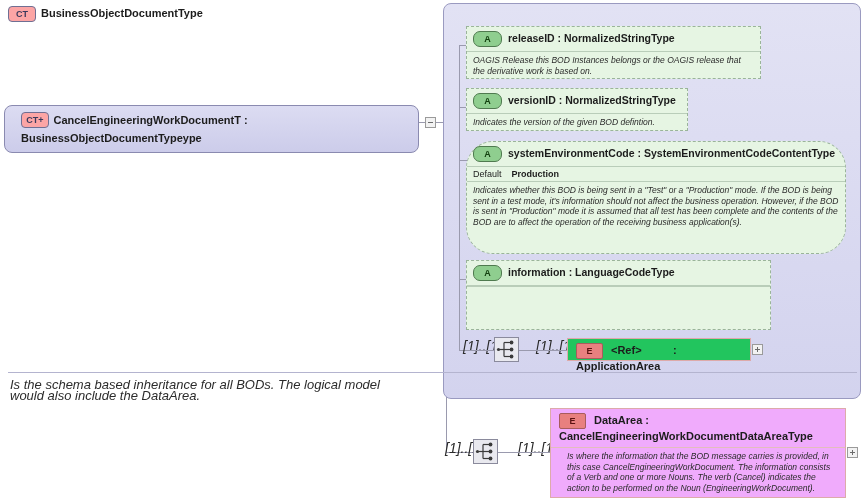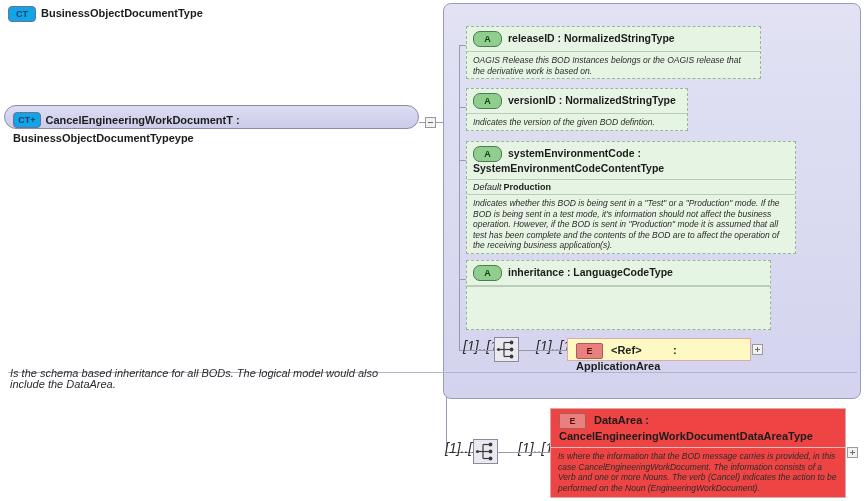--- a/index.html
+++ b/index.html
@@ -19,21 +19,21 @@
     border:1px solid #7a7a9a;
     border-radius:3px;
     font-size:9px;
     font-weight:bold;
     line-height:12px;
     text-align:center;
     vertical-align:middle;
     font-family:"Liberation Sans", sans-serif;
   }
   .ct-icon{
-    background:#0ea5e9;
+    background:#fca5a5;
     color:#3a3a5c;
     border-color:#6f6f93;
     min-width:20px;padding:1px 3px;
     border-radius:4px;
   }
   .a-icon{
     background:#8fce8f;
     color:#12400f;
     border:1px solid #4f7a4f;
     border-radius:7px;
@@ -77,26 +77,26 @@
     position:absolute;
     font-style:italic;
     font-size:14px;
     color:#2a2a2a;
     white-space:nowrap;
     font-family:"Liberation Sans", sans-serif;
   }
 
   
   .root-box{
-    position:absolute;left:4px;top:105px;width:415px;height:24px;
+    position:absolute;left:4px;top:105px;width:415px;height:48px;
     background:linear-gradient(180deg,#dcdcf2 0%,#ccccea 100%);
     border:1px solid #8a8ab0;
-    border-radius:15px;
-    box-sizing:border-box;
-    padding:4px 8px;
+    border-radius:8px;
+    box-sizing:border-box;
+    padding:4px 16px;
   }
   .root-label{
     display:inline;
     font-size:11px;font-weight:bold;color:#1c1c1c;
     vertical-align:middle;
     line-height:14px;
   }
 
   
   .ct-box{
@@ -110,22 +110,22 @@
     position:absolute;left:8px;top:6px;
     font-size:11px;font-weight:bold;color:#1c1c1c;
     white-space:nowrap;
   }
   .ct-title .ct-icon{margin-right:5px;}
 
   .ct-foot-sep{
     position:absolute;left:8px;right:8px;top:372px;height:1px;background:#b4b4cf;
   }
   .ct-foot{
-    position:absolute;left:10px;top:368px;width:392px;
-    font-size:11px;font-style:italic;color:#2b2b2b;line-height:10.5px;
+    position:absolute;left:10px;top:380px;width:392px;
+    font-size:13px;font-style:italic;color:#2b2b2b;line-height:10.5px;
   }
 
   
   .attr{
     position:absolute;
     background:#e6f5e3;
     border:1px dashed #9ab49a;
     box-sizing:border-box;
   }
   .attr .hdr{
@@ -133,46 +133,46 @@
     font-size:10.5px;font-weight:bold;color:#1c1c1c;
     line-height:13px;
   }
   .attr .hdr .a-icon{margin-right:6px;}
   .attr .rule{height:1px;background:#b9cdb9;margin:0 0 0 0;}
   .attr .defrow{
     padding:2px 6px;
     font-size:9px;color:#1c1c1c;
     white-space:nowrap;
   }
-  .attr .defrow .dlabel{font-style:italic;margin-right:2px;}
+  .attr .defrow .dlabel{margin-right:10px;}
   .attr .defrow .dval{font-weight:bold;}
   .attr .doc{
     padding:3px 6px 5px 6px;
     font-size:8.5px;font-style:italic;color:#2b2b2b;line-height:10.5px;
   }
 
   
   .elem{
     position:absolute;
-    background:#ef4444;
+    background:#f0abfc;
     border:1px solid #ddaaaa;
     box-sizing:border-box;
   }
   .elem .hdr{
     padding:4px 8px;
     font-size:11px;font-weight:bold;color:#1c1c1c;
     line-height:14px;
   }
   .elem .hdr .e-icon{margin-right:8px;}
   .elem .rule{height:1px;background:#e3bdbd;}
   .elem .doc{
-    padding:3px 7px 5px 7px;
+    padding:3px 7px 5px 16px;
     font-size:8.5px;font-style:italic;color:#2b2b2b;line-height:10.5px;
   }
-  .elem.flat{background:#fef9c3;}
+  .elem.flat{background:#22c55e;}
   .ref-name{display:inline-block;min-width:62px;}
 </style>
 </head>
 <body>
 
 <div class="canvas">
 
   <div class="root-box">
     <span class="node-icon ct-icon"><span>CT</span><span>+</span></span>
     <span class="root-label">CancelEngineeringWorkDocumentT : BusinessObjectDocumentTypeype</span>
@@ -206,35 +206,35 @@
   </div>
 
   <div class="attr" style="left:466px;top:26px;width:295px;height:53px;">
     <div class="hdr">
       <span class="node-icon a-icon">A</span><span>releaseID : NormalizedStringType</span>
     </div>
     <div class="rule"></div>
     <div class="doc">OAGIS Release this BOD Instances belongs or the OAGIS release that the derivative work is based on.</div>
   </div>
 
-  <div class="attr" style="left:466px;top:141px;width:330px;height:113px;">
+  <div class="attr" style="left:466px;top:141px;width:380px;height:113px;border-radius:27px;">
     <div class="hdr">
       <span class="node-icon a-icon">A</span><span>systemEnvironmentCode : SystemEnvironmentCodeContentType</span>
     </div>
     <div class="rule"></div>
     <div class="defrow">
       <span class="dlabel">Default</span><span class="dval">Production</span>
     </div>
     <div class="rule"></div>
     <div class="doc">Indicates whether this BOD is being sent in a "Test" or a "Production" mode. If the BOD is being sent in a test mode, it's information should not affect the business operation. However, if the BOD is sent in "Production" mode it is assumed that all test has been complete and the contents of the BOD are to affect the operation of the receiving business application(s).</div>
   </div>
 
   <div class="attr" style="left:466px;top:260px;width:305px;height:70px;">
     <div class="hdr">
-      <span class="node-icon a-icon">A</span><span>inheritance : LanguageCodeType</span>
+      <span class="node-icon a-icon">A</span><span>information : LanguageCodeType</span>
     </div>
     <div class="rule"></div>
     <div class="rule"></div>
   </div>
 
   <div class="card" style="left:463px;top:338px;">[1]..[1]</div>
   <div class="ln h" style="left:467px;top:350px;width:27px;"></div>
 
   <div class="seq" style="left:494px;top:337px;">
     <svg width="23" height="23" viewBox="0 0 23 23" aria-hidden="true">

